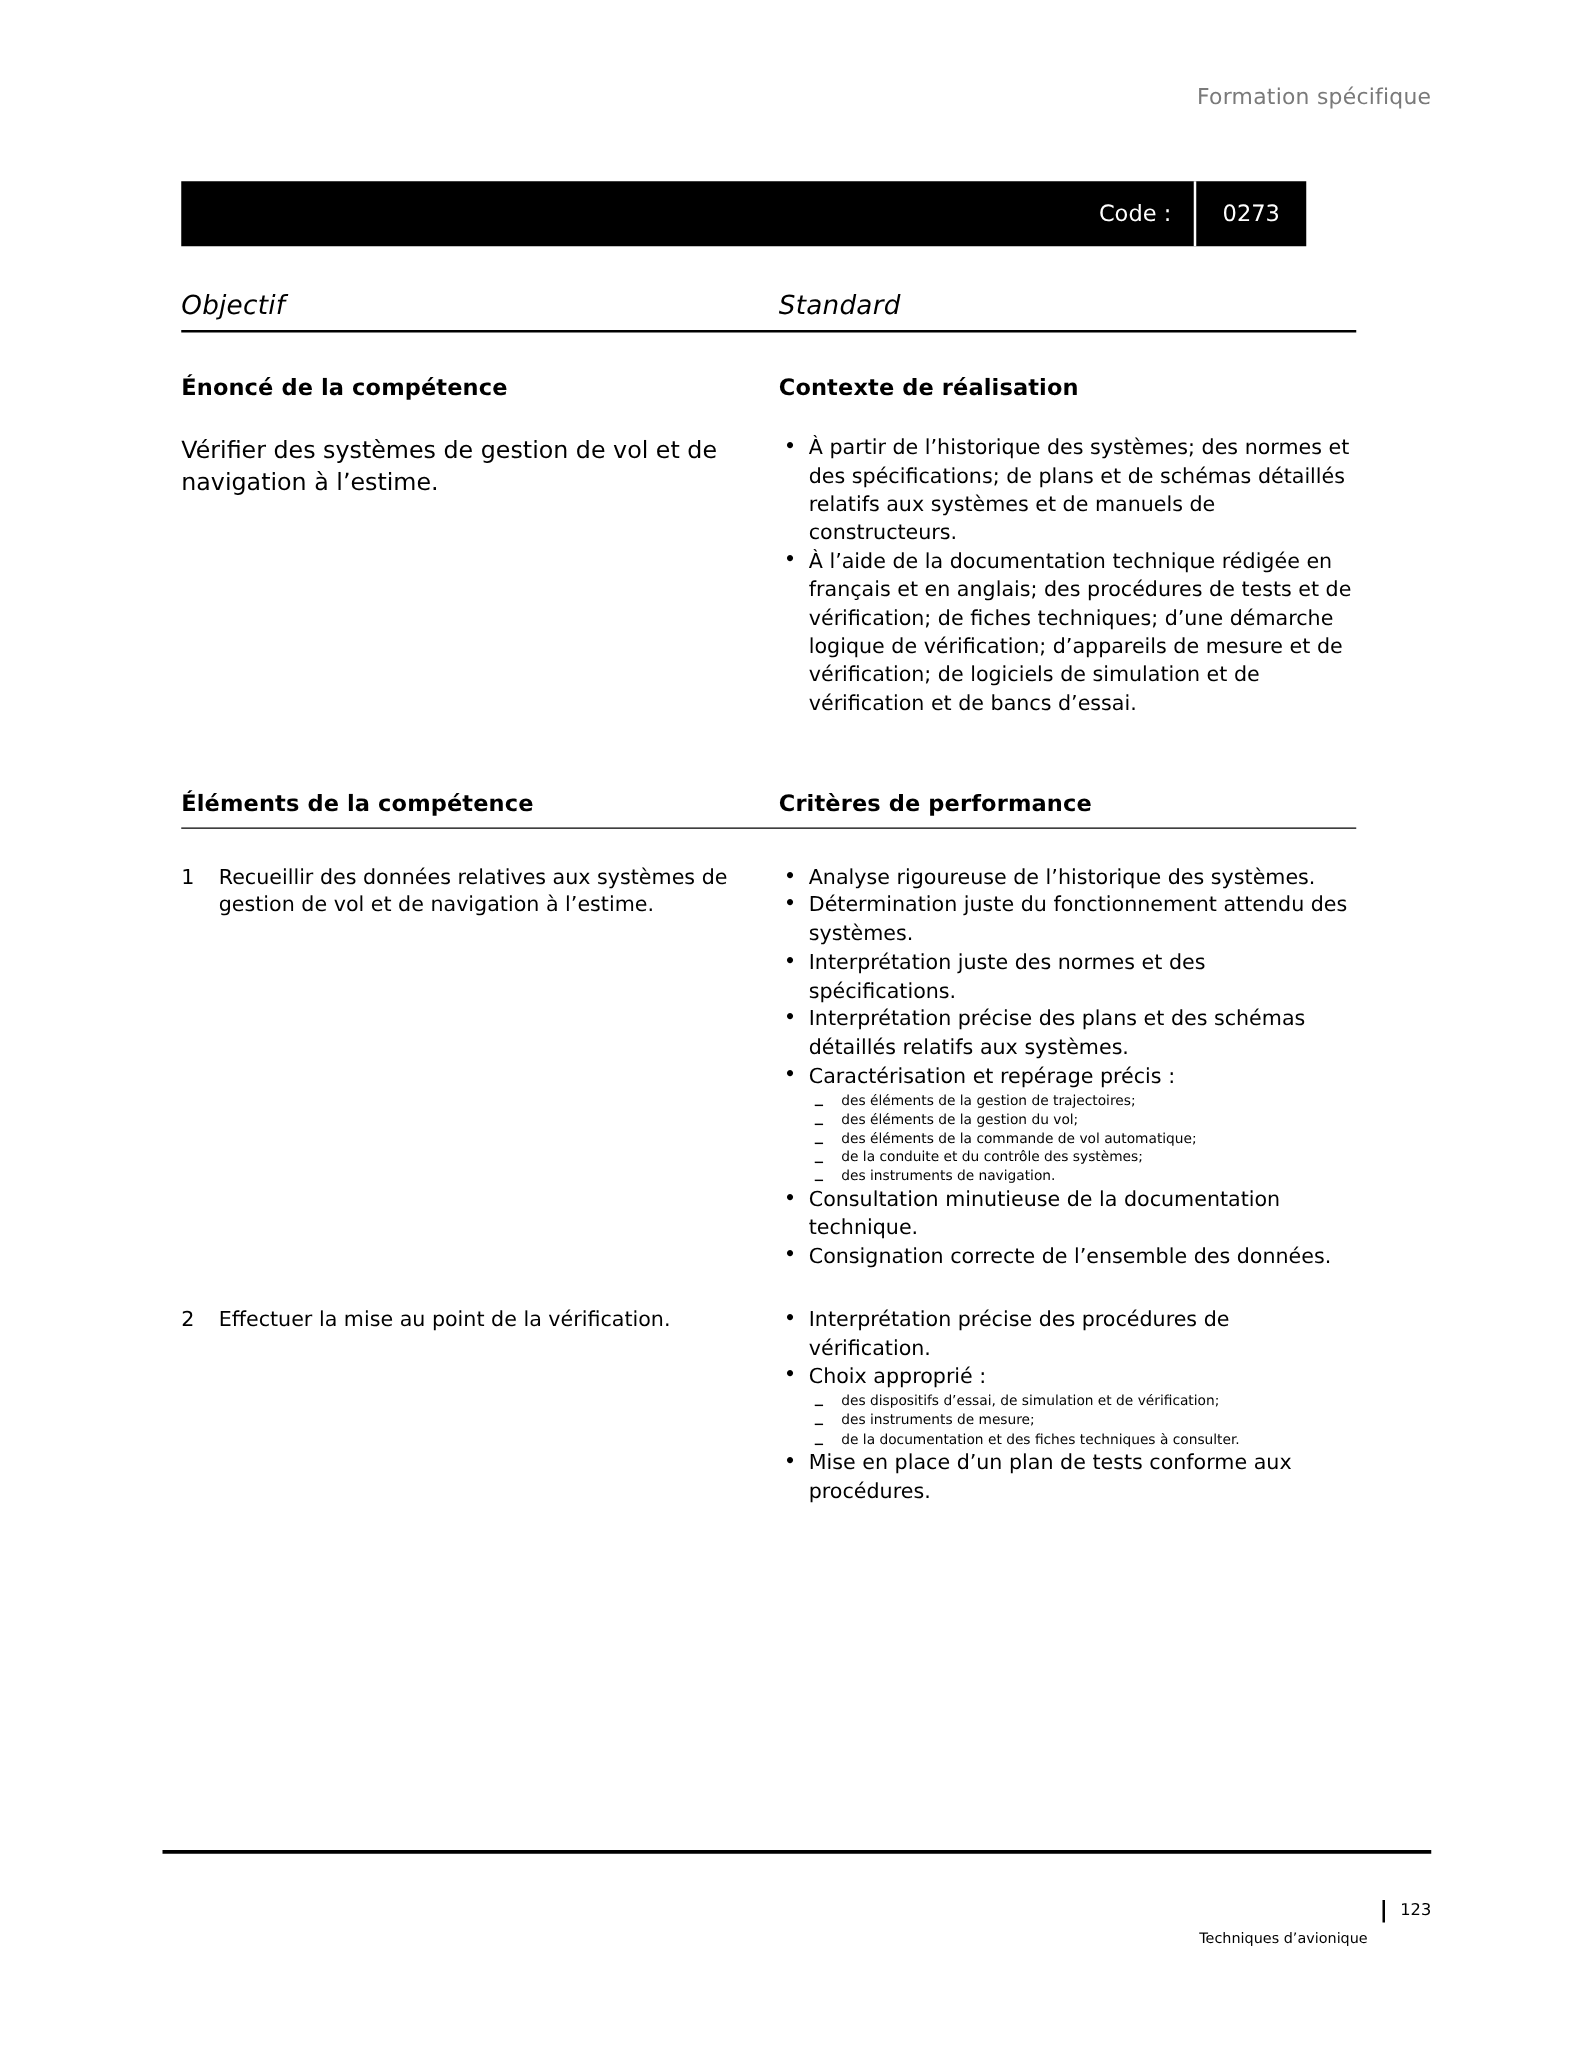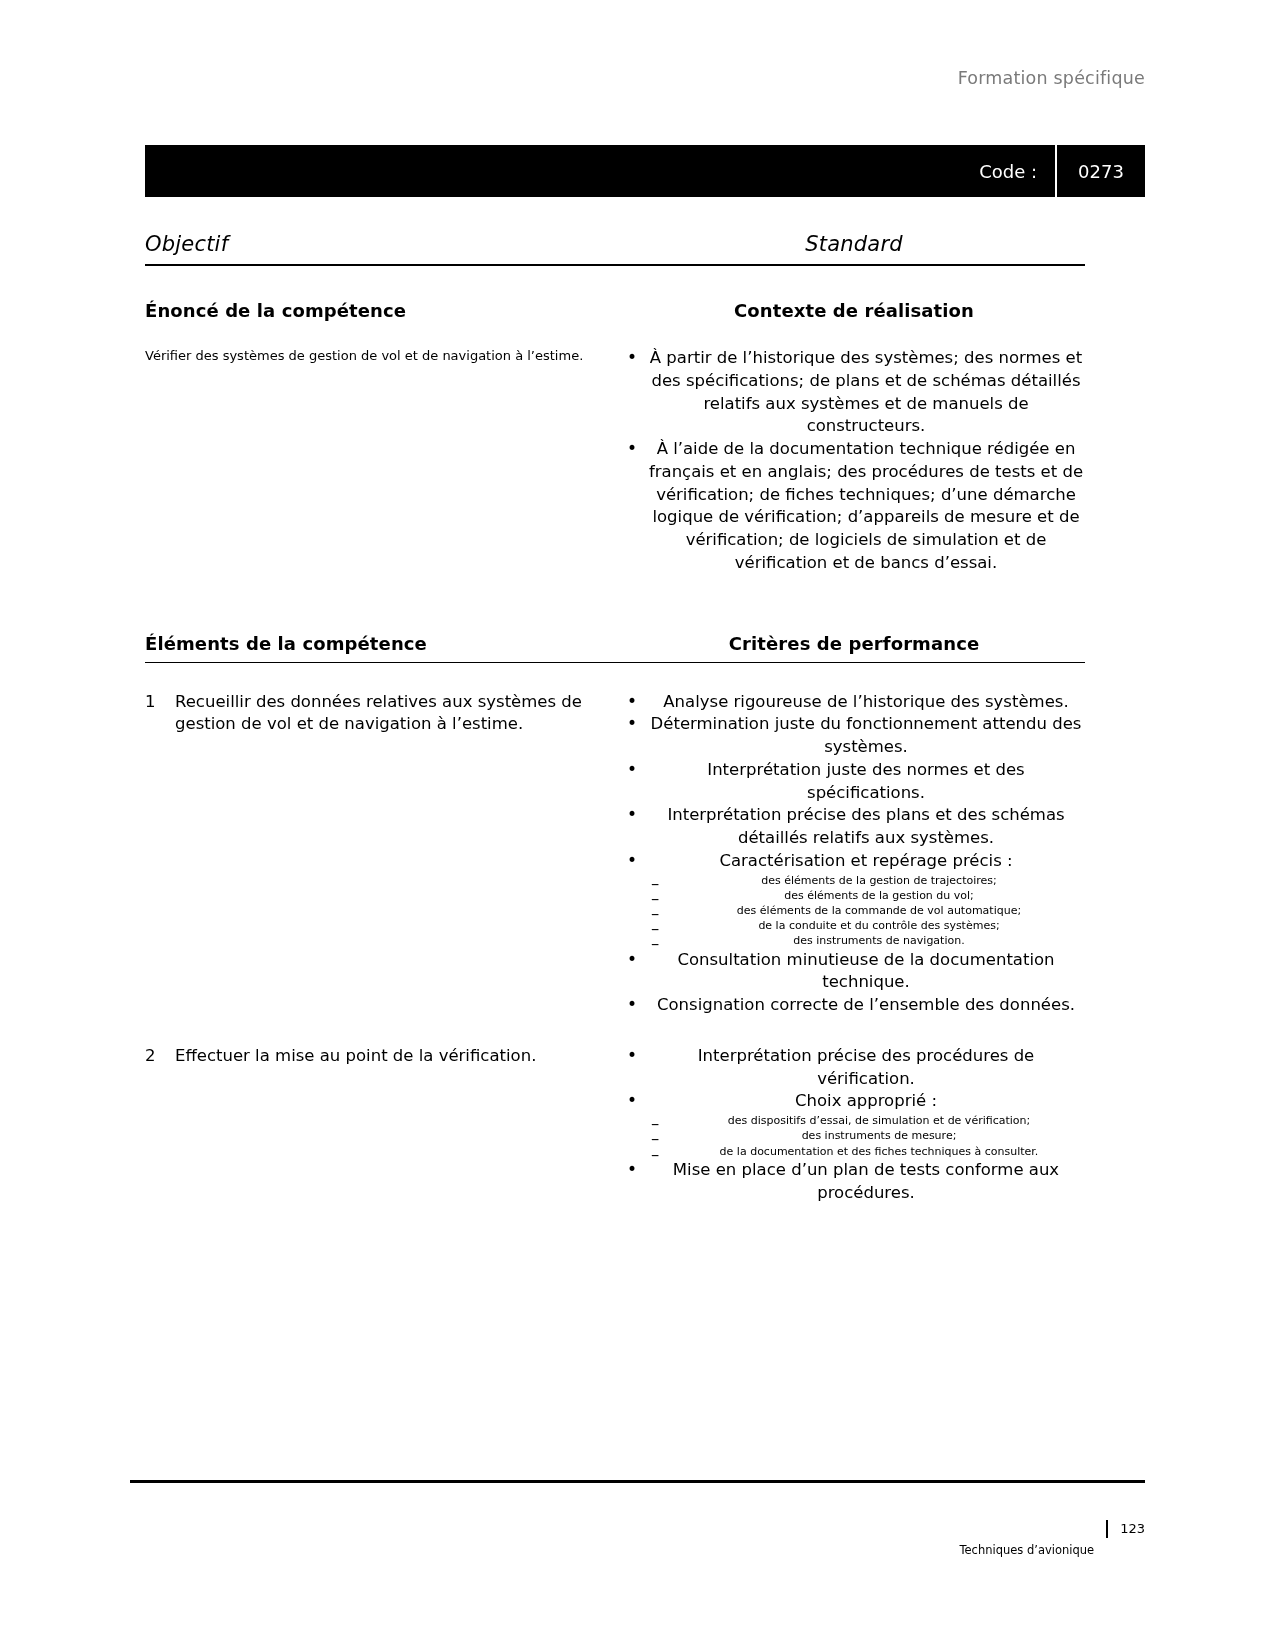--- a/index.html
+++ b/index.html
@@ -26,21 +26,21 @@
     top: 68px;
     right: 130px;
     font-size: 17.5px;
     color: #7a7a7a;
     letter-spacing: 0.2px;
   }
   .code-bar {
     position: absolute;
     left: 145px;
     top: 145px;
-    width: 1000px;
+    width: 900px;
     height: 52px;
     background: #000000;
     display: flex;
     align-items: center;
     justify-content: flex-end;
   }
   .code-label {
     color: #ffffff;
     font-size: 18px;
     padding-right: 18px;
@@ -67,21 +67,20 @@
     width: 100%;
   }
   .col-left {
     width: 478px;
     box-sizing: border-box;
     padding-right: 20px;
   }
   .col-right {
     width: 462px;
     box-sizing: border-box;
-    text-align: center;
   }
   .title-row {
     position: relative;
     padding-bottom: 8px;
   }
   .section-title {
     font-size: 21px;
     font-weight: normal;
     font-style: italic;
     letter-spacing: 0.2px;
@@ -95,21 +94,21 @@
     border-bottom: 1.5px solid #000000;
     width: 940px;
     margin: 0;
   }
   .subhead {
     font-size: 18px;
     font-weight: bold;
     letter-spacing: 0.1px;
   }
   .body-text {
-    font-size: 13px;
+    font-size: 19px;
     line-height: 1.38;
   }
   ul.bullets {
     list-style: none;
     margin: 0;
     padding: 0;
   }
   ul.bullets > li {
     position: relative;
     padding-left: 24px;

